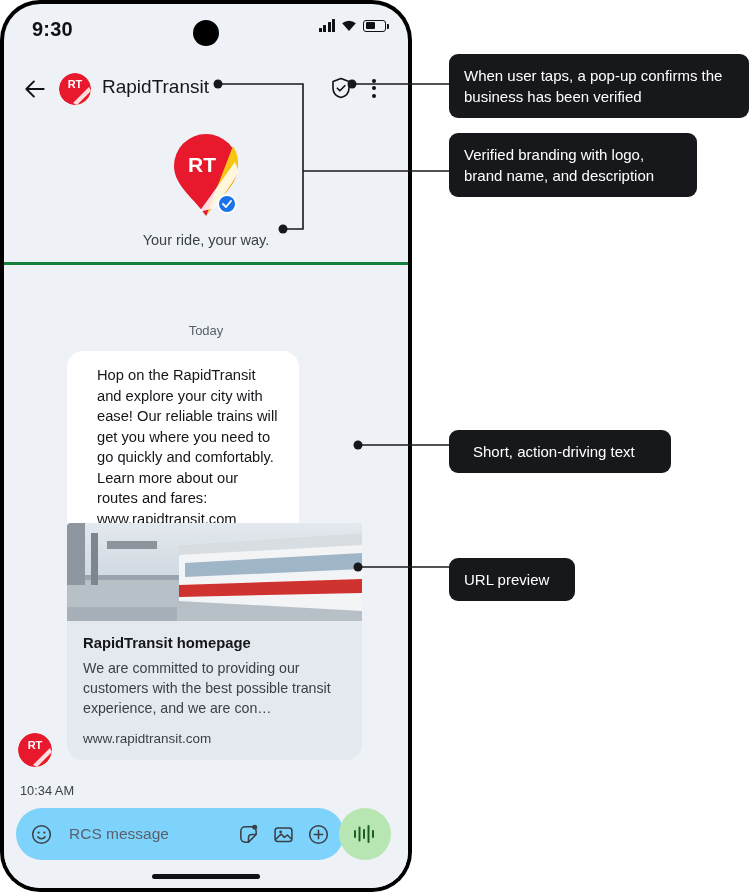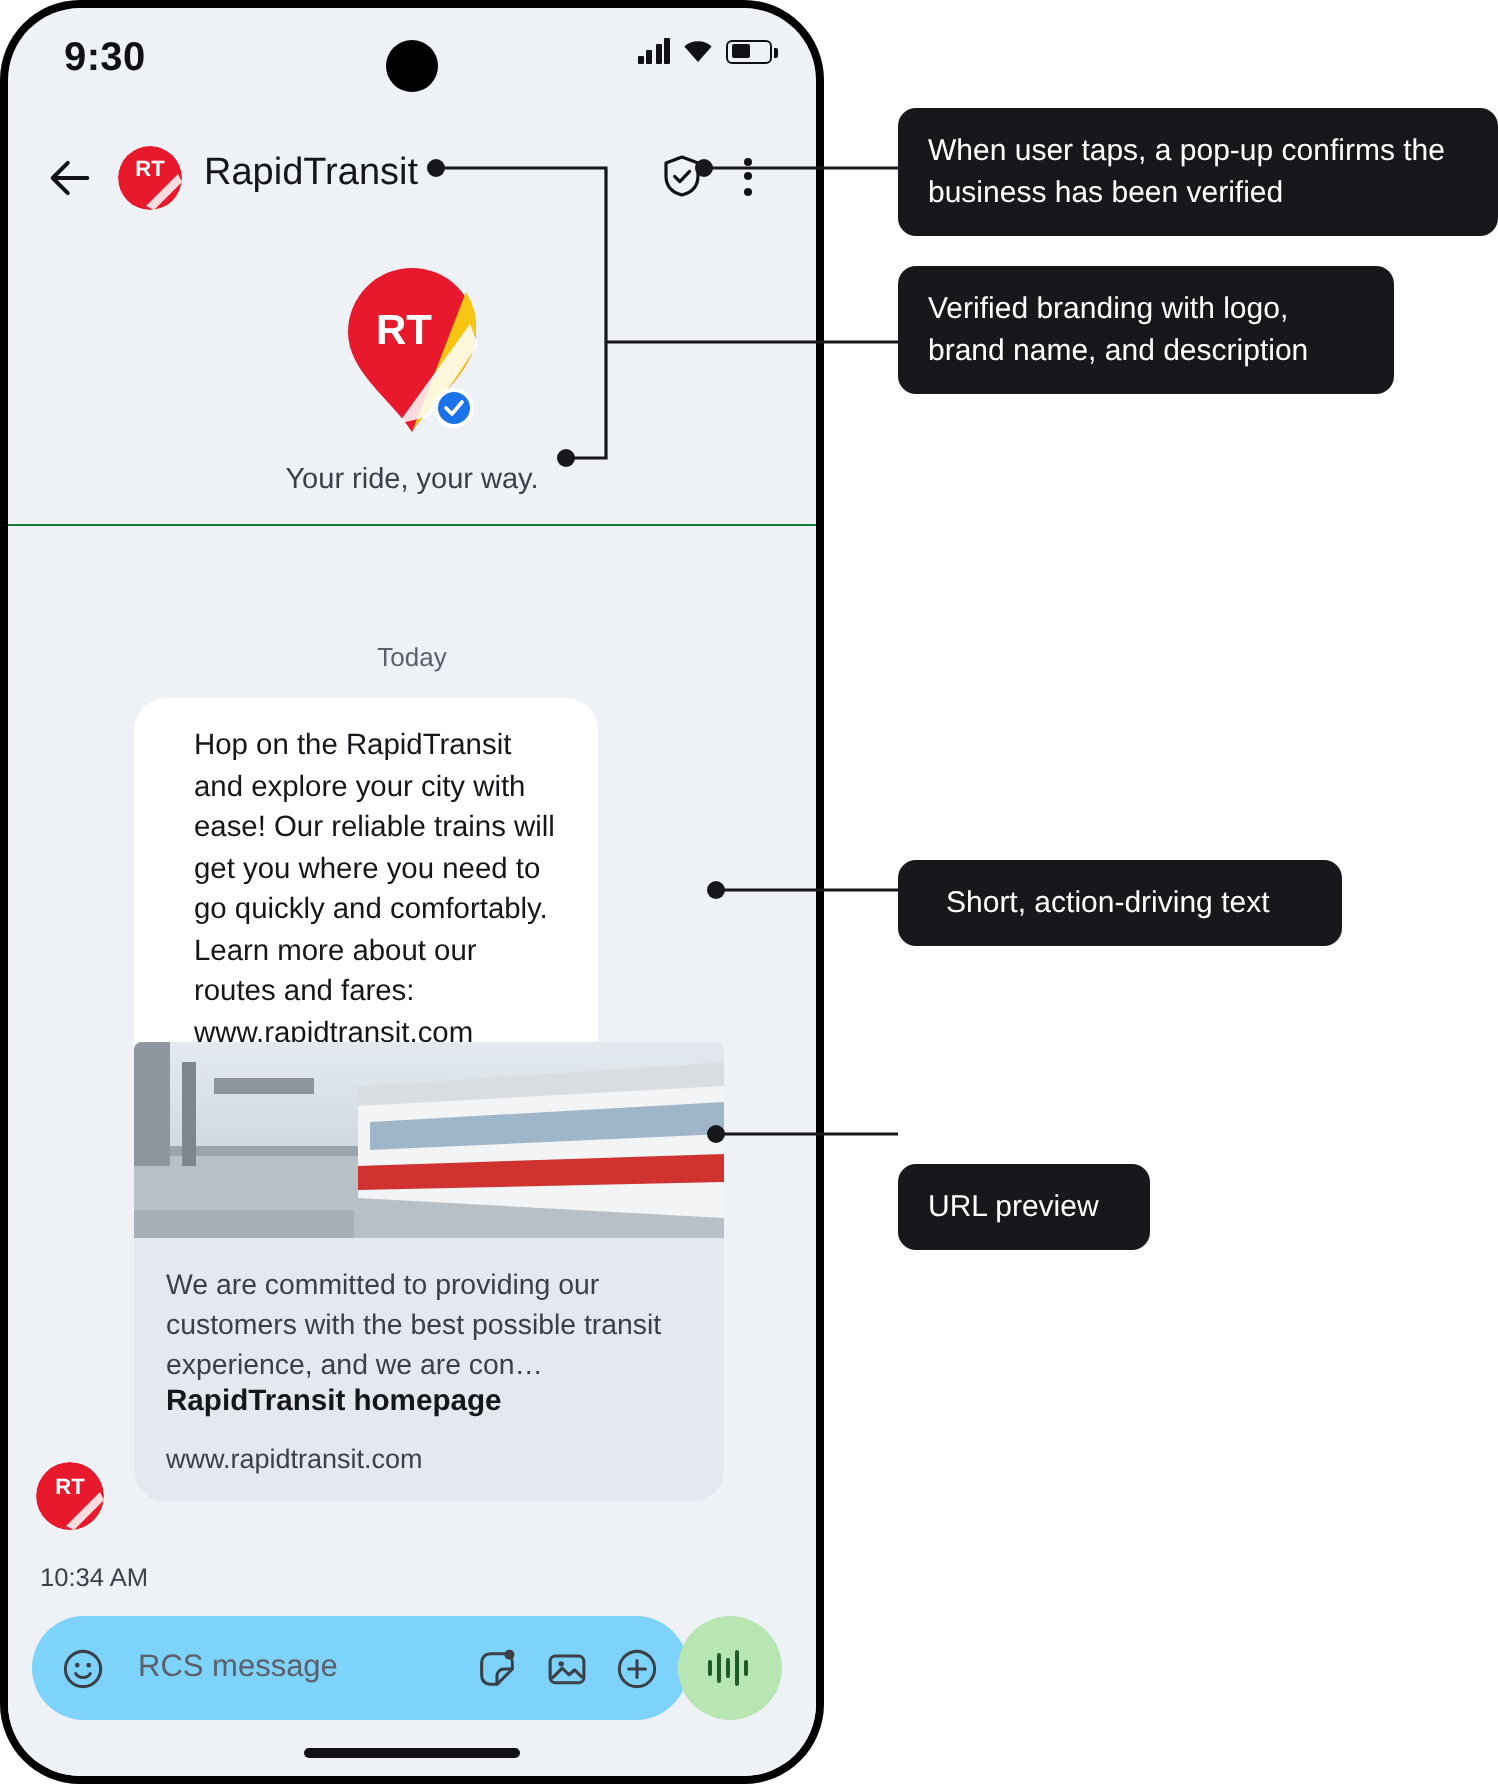--- a/index.html
+++ b/index.html
@@ -185,21 +185,21 @@
     text-align: center;
     font-size: 14.5px;
     color: #3b3f46;
   }
 
   
   #thread {
     position: relative;
     height: 580px;
     background: #eef1f6;
-    border-top: 1px solid #15803d;
+    border-top: 3px solid #15803d;
   }
   #day-label {
     position: absolute;
     top: 58px;
     left: 0;
     right: 0;
     text-align: center;
     font-size: 13px;
     color: #5b6069;
   }
@@ -332,21 +332,21 @@
     color: #ffffff;
     border-radius: 9px;
     padding: 11px 15px;
     font-size: 15px;
     line-height: 21px;
     box-sizing: border-box;
   }
   #callout-verified { left: 449px; top: 54px; width: 300px; }
   #callout-branding { left: 449px; top: 133px; width: 248px; }
   #callout-text     { left: 449px; top: 430px; width: 222px; padding-left: 24px; }
-  #callout-url      { left: 449px; top: 582px; width: 126px; }
+  #callout-url      { left: 449px; top: 558px; width: 126px; }
 
   #annotation-svg {
     position: absolute;
     left: 0; top: 0;
     width: 749px; height: 892px;
     pointer-events: none;
   }
 </style>
 </head>
 <body>
@@ -438,22 +438,22 @@
             <path d="M112 22 L295 10 L295 22 L112 32 Z" fill="#d8dde2"></path>
             <path d="M118 40 L295 30 L295 46 L118 54 Z" fill="#9fb6c9"></path>
             <path d="M112 62 L295 56 L295 70 L112 74 Z" fill="#d0322f"></path>
             <rect x="0" y="0" width="18" height="62" fill="#8e969f"></rect>
             <rect x="24" y="10" width="7" height="52" fill="#7d858e"></rect>
             <rect x="40" y="18" width="50" height="8" fill="#586069" opacity="0.6"></rect>
             <rect x="0" y="84" width="110" height="14" fill="#a7b0b9"></rect>
           </svg>
         </div>
         <div id="preview-body">
+          <div id="preview-title">RapidTransit homepage</div>
           <div id="preview-desc">We are committed to providing our customers with the best possible transit experience, and we are con…</div>
-          <div id="preview-title">RapidTransit homepage</div>
           <div id="preview-url">www.rapidtransit.com</div>
         </div>
       </div>
 
       <div id="msg-avatar">
         <svg viewBox="0 0 34 34">
           <circle cx="17" cy="17" r="17" fill="#e8192c"></circle>
           <path d="M34 17 A17 17 0 0 1 17 34 L34 34 Z" fill="#f9c513"></path>
           <path d="M15 32 L32 15 L34 19 L19 34 Z" fill="#ffffff" opacity="0.85"></path>
           <text x="17" y="16" font-family="Liberation Sans, sans-serif" font-size="11" font-weight="bold" fill="#ffffff" text-anchor="middle">RT</text>

